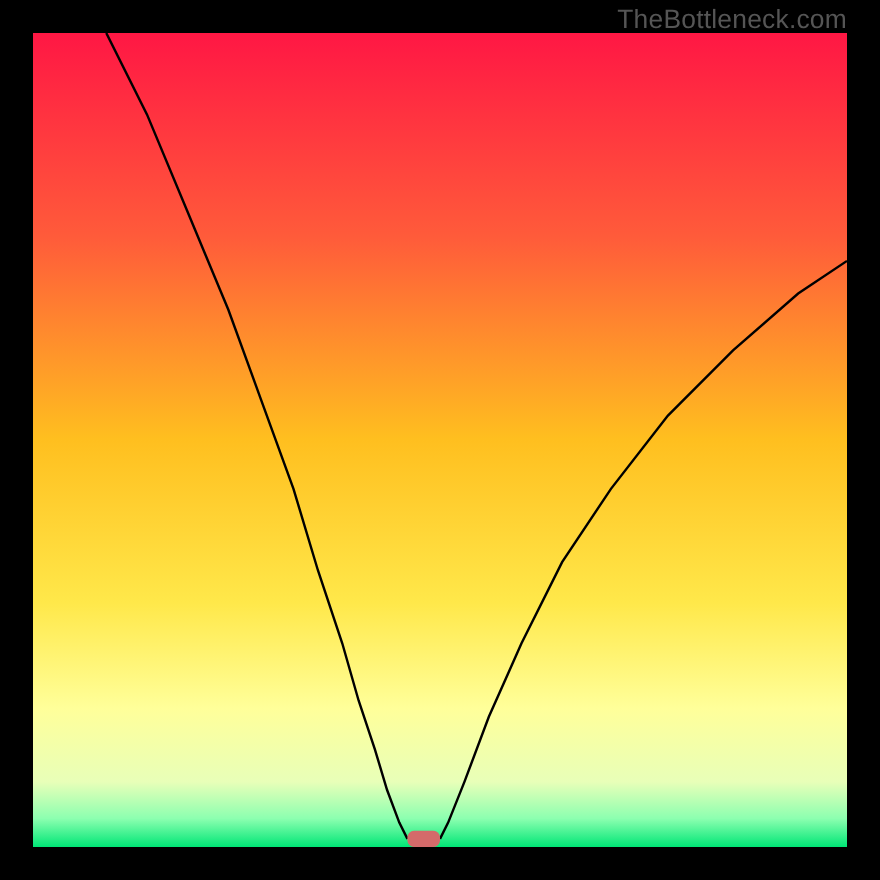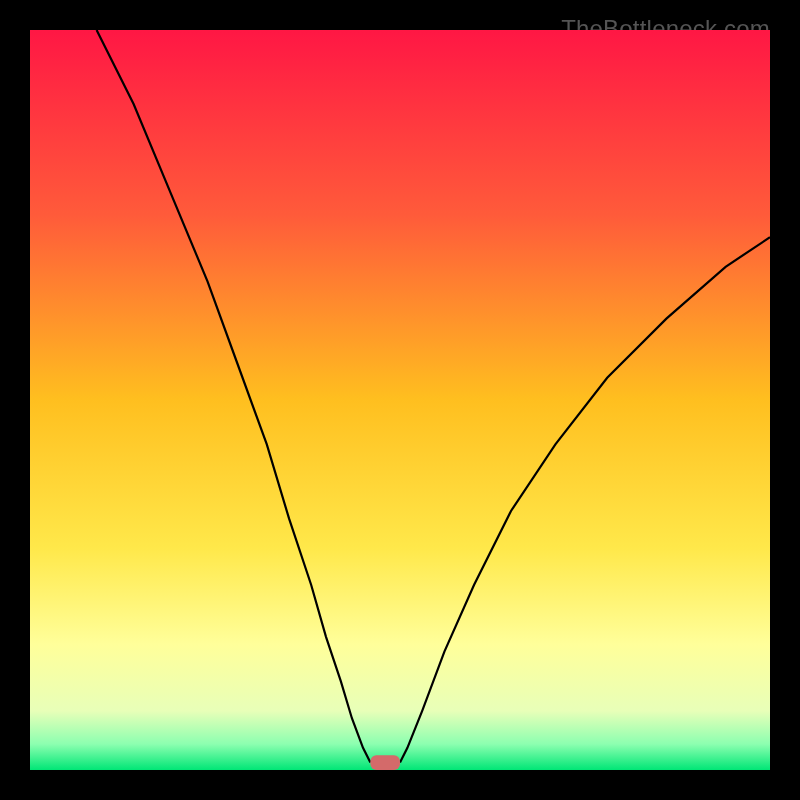--- a/index.html
+++ b/index.html
@@ -20,21 +20,21 @@
   .plot {
     position: absolute;
     left: 30px;
     top: 30px;
     width: 740px;
     height: 740px;
     overflow: hidden;
   }
   .watermark {
     position: absolute;
-    top: 15px;
+    top: 4px;
     right: 30px;
     font-size: 24px;
     color: #555;
     font-weight: 500;
     letter-spacing: 0.2px;
     user-select: none;
   }
   svg {
     display: block;
   }

